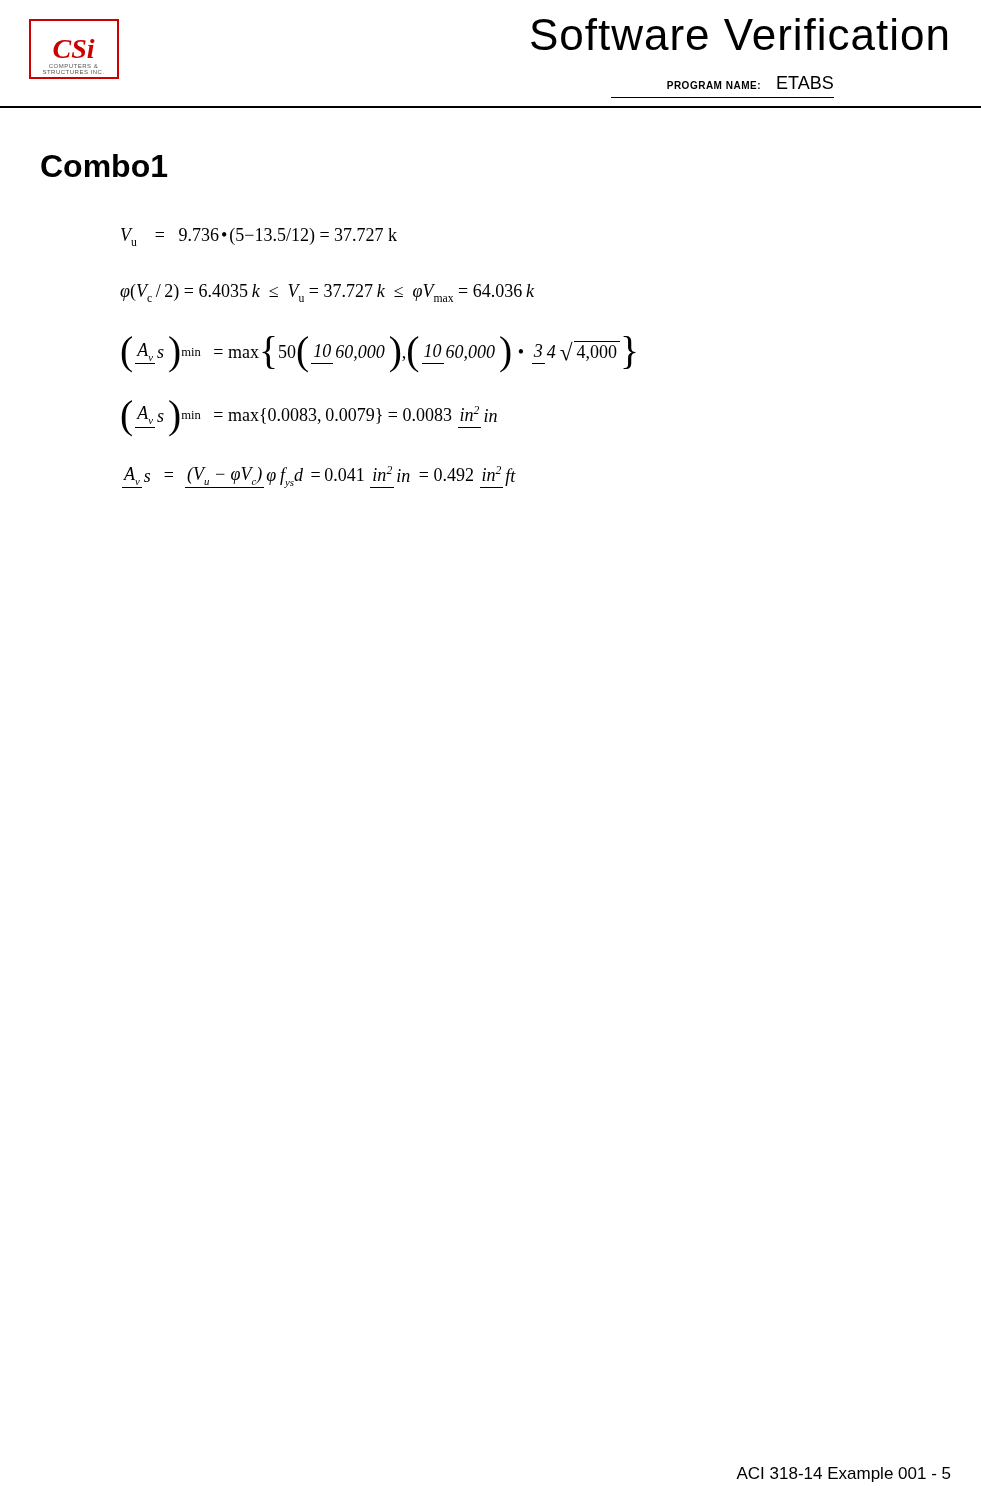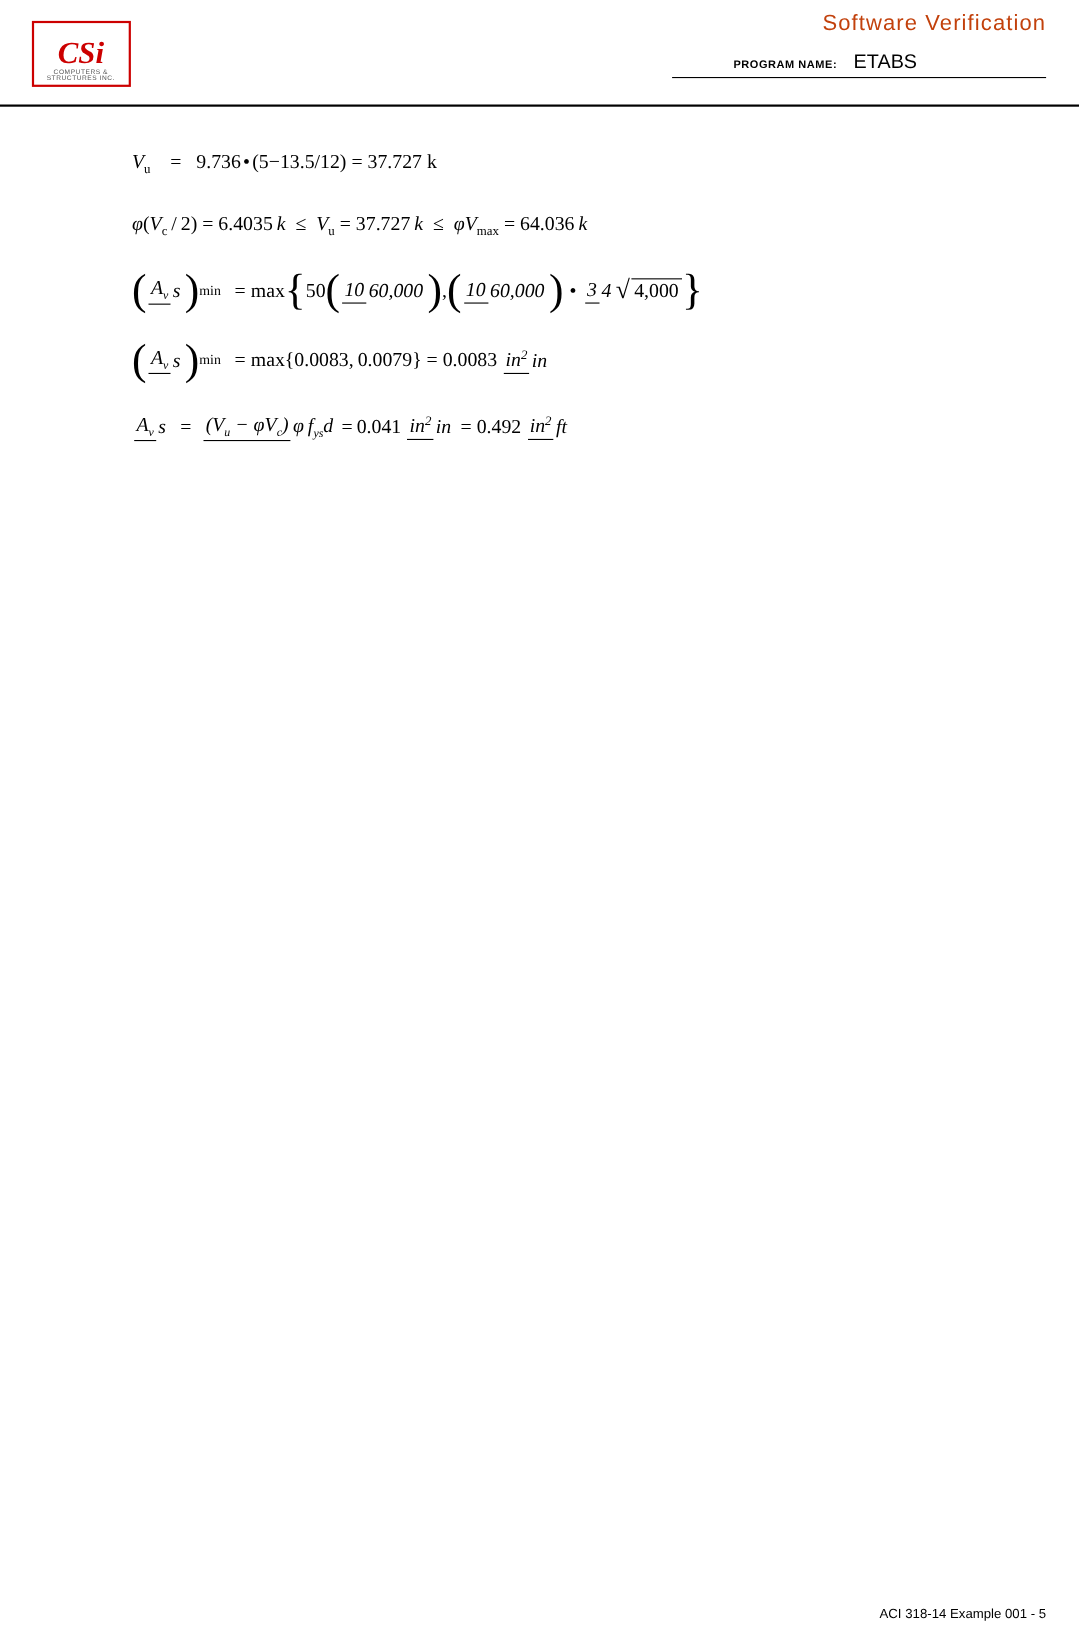--- a/index.html
+++ b/index.html
@@ -60,30 +60,30 @@
 
     .header-right {
       text-align: right;
       flex: 1;
       display: flex;
       flex-direction: column;
       align-items: flex-end;
     }
 
     .software-verification-title {
-      font-size: 20px;
+      font-size: 44px;
       font-weight: normal;
-      color: #c2410c;
+      color: #000000;
       margin-bottom: 10px;
       letter-spacing: 1px;
     }
 
     .program-info {
       display: flex;
-      flex-direction: column;
+      flex-direction: row;
       align-items: stretch;
       width: 340px;
     }
 
     .info-row {
       display: flex;
       align-items: baseline;
       border-bottom: 1px solid #000;
       padding: 3px 0;
     }
@@ -188,23 +188,23 @@
 
     .inline-frac .den {
       padding: 1px 2px 0 2px;
       font-family: 'Times New Roman', Times, serif;
       font-style: italic;
     }
 
     
     .footer {
       position: absolute;
-      bottom: 14px;
+      bottom: 4px;
       right: 30px;
-      font-size: 12px;
+      font-size: 17px;
       color: #000;
     }
 
     
     .eq-block {
       margin-bottom: 32px;
       font-family: 'Times New Roman', Times, serif;
       font-size: 18px;
       display: flex;
       align-items: flex-start;
@@ -230,20 +230,21 @@
       <div class="info-row">
         <span class="info-label">PROGRAM NAME:</span>
         <span class="info-value">ETABS</span>
       </div>
     </div>
   </div>
 </div>
 
 <div class="main-content">
 
+  <div class="combo-title">Combo1</div>
 
   <div class="equations">
 
     <div class="eq-block">
       <span class="math">
         <span class="math-italic">V</span><span class="subscript">u</span>
         &nbsp;&nbsp;&nbsp;=&nbsp;&nbsp; 9.736<span class="bullet">•</span>(5−13.5/12) = 37.727 k
       </span>
     </div>
 

